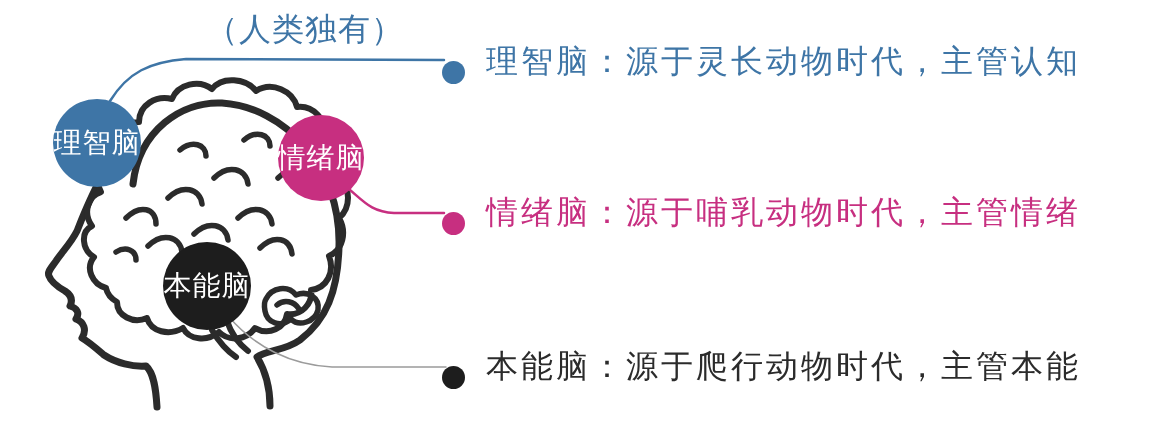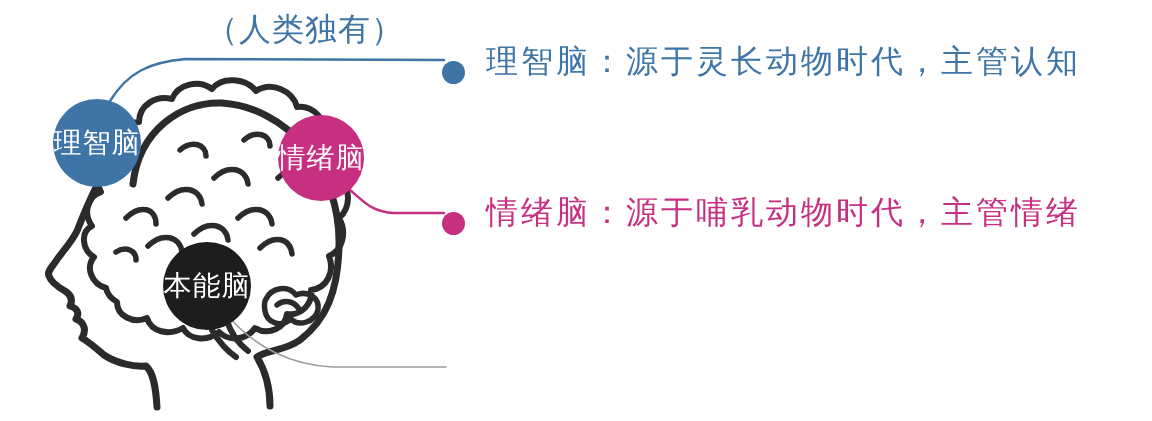--- a/index.html
+++ b/index.html
@@ -136,14 +136,18 @@
   </div>
 
   <div class="legend-row r1">
     <span class="dot"></span>
     <span class="legend-text">理智脑：源于灵长动物时代，主管认知</span>
   </div>
   <div class="legend-row r2">
     <span class="dot"></span>
     <span class="legend-text">情绪脑：源于哺乳动物时代，主管情绪</span>
   </div>
+  <div class="legend-row r3">
+    <span class="dot"></span>
+    <span class="legend-text">本能脑：源于爬行动物时代，主管本能</span>
+  </div>
 
 </div>
 
 </body></html>

